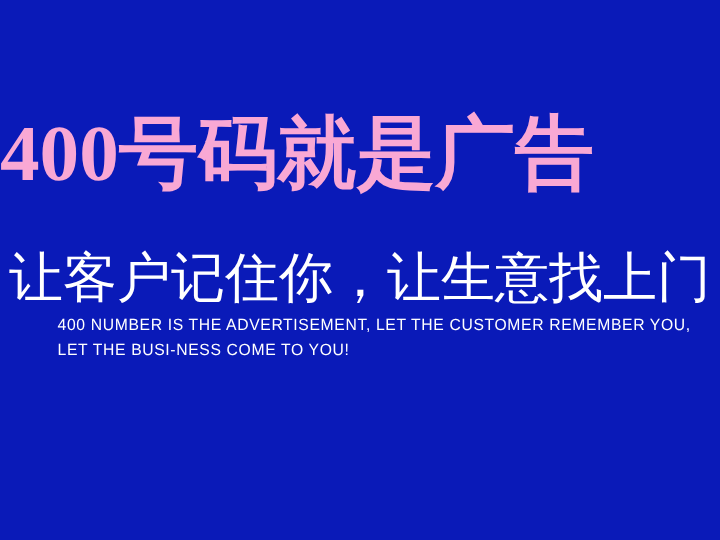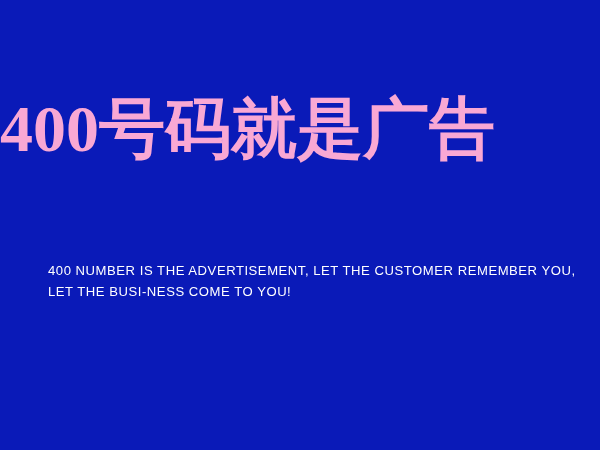--- a/index.html
+++ b/index.html
@@ -77,19 +77,20 @@
     transform-origin: left center;
   }
 </style>
 </head>
 <body>
 
 <div class="banner">
 
   <div class="headline">400号码就是广告</div>
 
+  <div class="subhead">让客户记住你，让生意找上门</div>
 
   <div class="english-block">
     <div class="english-line">400 NUMBER IS THE ADVERTISEMENT, LET THE CUSTOMER REMEMBER YOU,</div>
     <div class="english-line">LET THE BUSI-NESS COME TO YOU!</div>
   </div>
 
 </div>
 
 </body></html>

